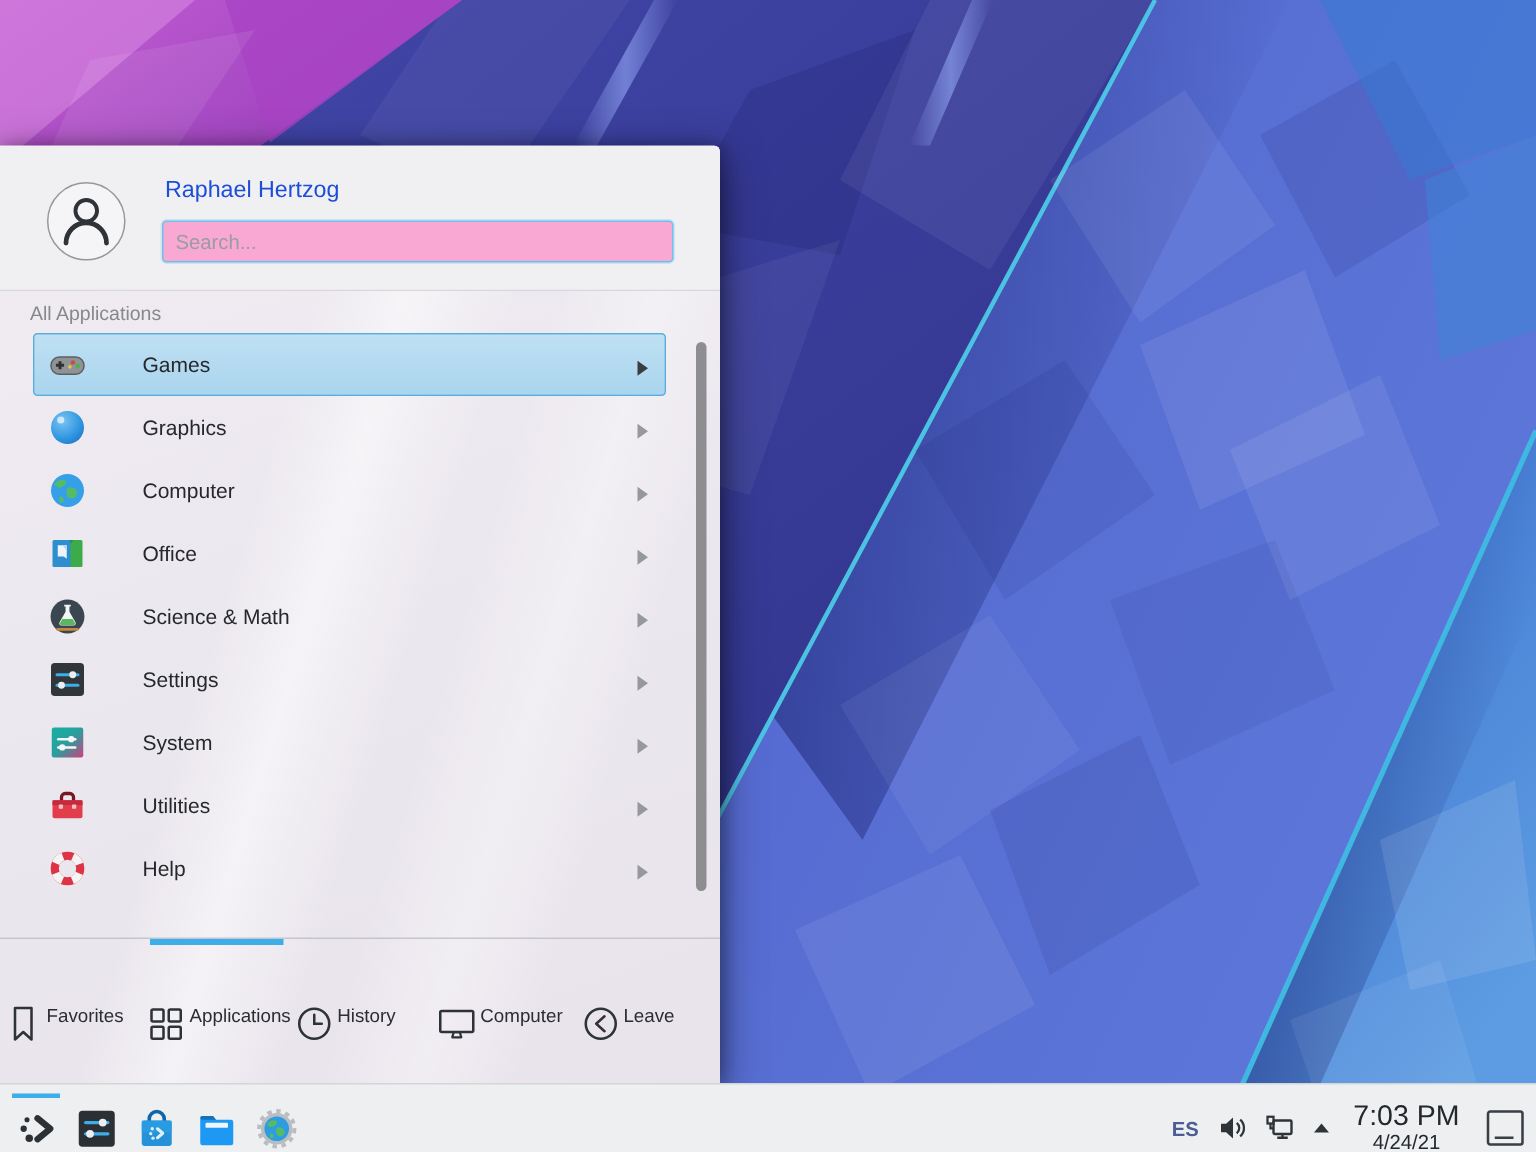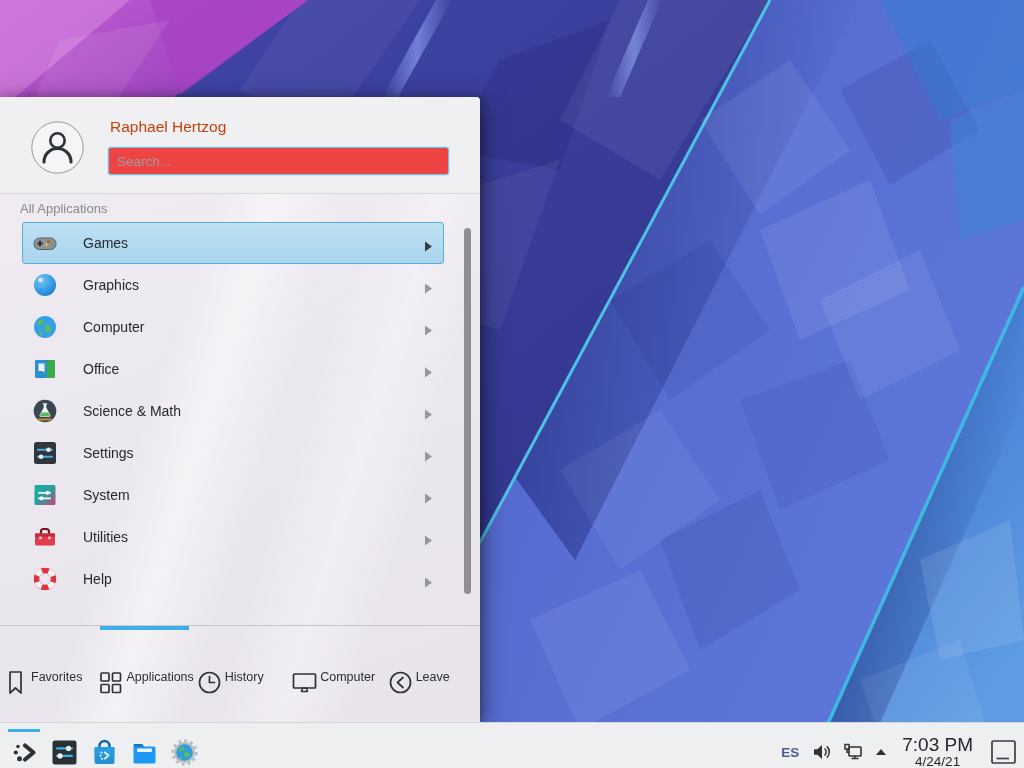--- a/index.html
+++ b/index.html
@@ -20,44 +20,44 @@
       linear-gradient(107deg, rgba(255,255,255,0) 60%, rgba(255,255,255,.35) 70%, rgba(255,255,255,0) 80%),
       linear-gradient(160deg, #f0ecf2 0%, #ebe7ee 55%, #e9e4ec 100%);
     overflow:hidden;
   }
   .menu-header {
     position:absolute; top:0; left:0; right:0; height:97px;
     background:#f0f0f2; border-bottom:1px solid #d8d8db;
     border-radius:0 4px 0 0;
   }
   .avatar { position:absolute; left:31px; top:24px; width:53px; height:53px; cursor:pointer; }
-  .user-name { position:absolute; left:110px; top:21px; font-size:15.5px; color:#c2410c; }
+  .user-name { position:absolute; left:110px; top:21px; font-size:15.5px; color:#1d4ed8; }
   .search-input {
     position:absolute; left:108px; top:50px; width:341px; height:28px;
-    border:1px solid #6fc0ec; border-radius:3px; background:#ef4444;
+    border:1px solid #6fc0ec; border-radius:3px; background:#f9a8d4;
     font-family:"Liberation Sans","DejaVu Sans",sans-serif;
     font-size:13.5px; color:#2b2e31; padding:0 8px; outline:none;
     box-shadow:0 0 0 1px rgba(61,174,233,.18);
   }
   .search-input::placeholder { color:#9a9da0; }
 
   .section-label { position:absolute; left:20px; top:104px; font-size:13px; color:#86898c; }
 
   .list-viewport { position:absolute; top:125px; left:0; width:480px; height:403px; overflow:hidden; }
   .row {
     height:42px; margin:0 36px 0 22px; display:flex; align-items:center;
     padding:0 10px 0 8px; border:1px solid transparent; border-radius:3px; cursor:pointer;
   }
   .row[data-selected="true"] {
     background:linear-gradient(180deg,#bfe0f3,#a9d5ee);
     border-color:#55aede;
   }
   .row .ic { width:28px; height:28px; flex:0 0 28px; }
   .row .ic svg { width:28px; height:28px; display:block; }
-  .row .lbl { margin-left:24px; font-size:14px; color:#26292c; }
+  .row .lbl { margin-left:36px; font-size:14px; color:#26292c; }
   .row .arr { margin-left:auto; width:9px; height:11px; }
   .scrollbar {
     position:absolute; right:9px; top:6px; width:7px; height:366px;
     background:#8e8e91; border-radius:3.5px; cursor:pointer;
   }
 
   .tabbar {
     position:absolute; bottom:0; left:0; right:0; height:97px;
     border-top:1px solid #c6c6ca; display:flex;
   }

